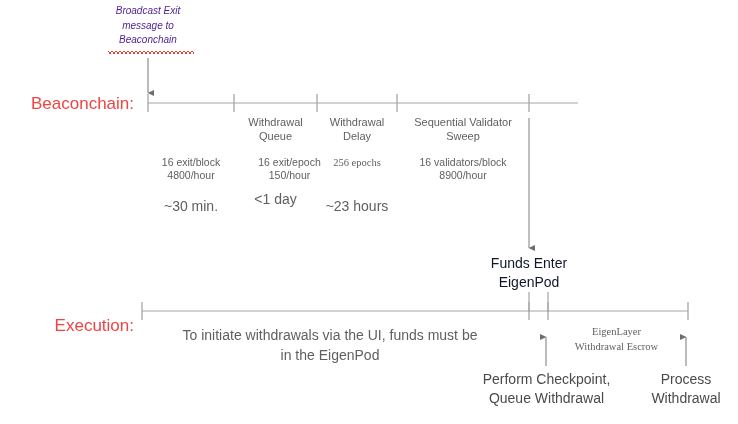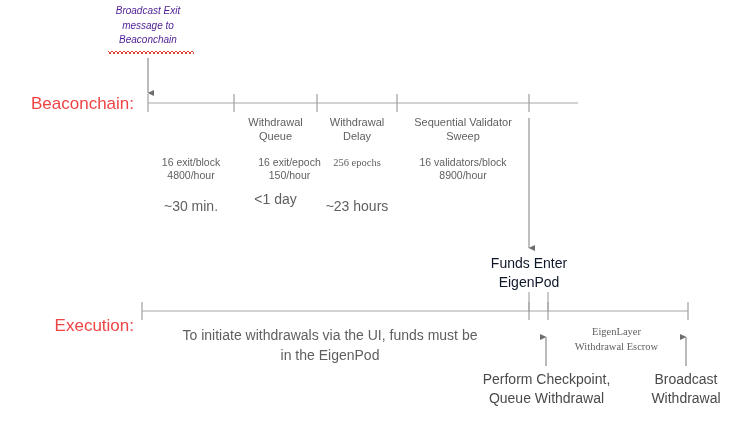--- a/index.html
+++ b/index.html
@@ -154,16 +154,16 @@
 
   <div class="txt mid-note" style="left:180px; top:325px; width:300px;">To initiate withdrawals via the UI, funds must be
 in the EigenPod</div>
 
   <div class="txt escrow-note" style="left:551px; top:325px; width:131px;font-family:Liberation Serif, serif;">EigenLayer
 Withdrawal Escrow</div>
 
   <div class="txt bottom-note" style="left:469px; top:370px; width:155px;">Perform Checkpoint,
 Queue Withdrawal</div>
 
-  <div class="txt bottom-note" style="left:636px; top:370px; width:100px;">Broadcast
+  <div class="txt bottom-note" style="left:636px; top:370px; width:100px;">Process
 Withdrawal</div>
 
 </div>
 
 </body></html>

